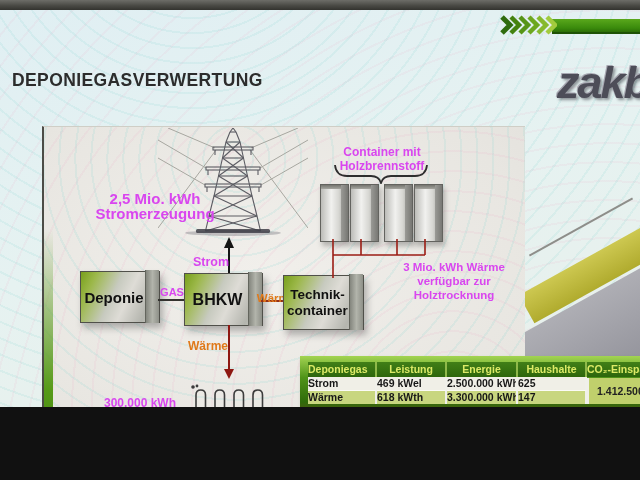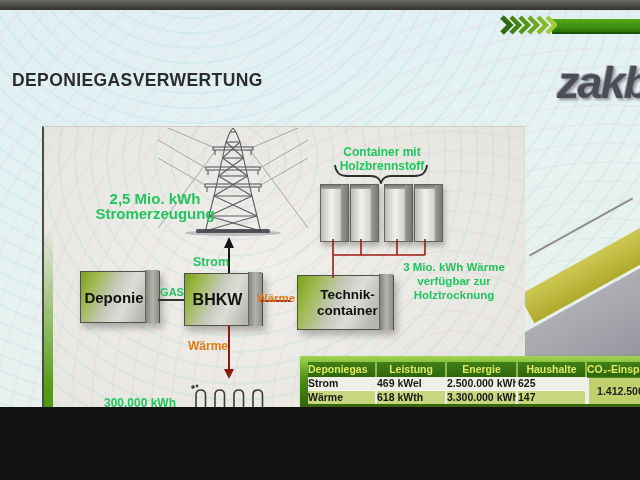--- a/index.html
+++ b/index.html
@@ -43,21 +43,21 @@
       radial-gradient(ellipse at 45% 45%,#f1efeb 0%,#e8e6e1 75%,#e3e1dc 100%);}
   .panel-left-green{position:absolute;left:0;bottom:0;width:9px;height:215px;
       background:linear-gradient(180deg,rgba(90,158,31,0),#569a18 75%,#478a12);}
   .panel-bottom-bar{position:absolute;left:42px;top:443px;width:483px;height:8px;z-index:2;
       background:linear-gradient(180deg,#8ec23c,#4f9314 60%,#3c7c0c);
       border-bottom:2px solid #223f08;}
   .panel-right-corner{position:absolute;left:518px;top:400px;width:7px;height:45px;
       background:#2e6b10;z-index:2;}
   
   .dg{position:absolute;z-index:3;}
-  .note{font-weight:bold;color:#22c55e;text-align:center;}
+  .note{font-weight:bold;color:#d946ef;text-align:center;}
   .box{position:absolute;z-index:3;border:1px solid #50504a;
        box-shadow:3px 5px 7px rgba(80,80,80,.4);
        background:linear-gradient(115deg,#79a01c 0%,#9cb84a 16%,#c7cabf 42%,#dedcd6 58%,#b4b5ae 82%,#ccccc6 100%);
        display:flex;align-items:center;justify-content:center;
        font-weight:bold;color:#111;text-align:center;}
   .box .side{position:absolute;right:0;top:-2px;bottom:-1px;width:13px;
        background:linear-gradient(90deg,#84867e,#b2b4ab 50%,#8e9088);
        border-left:1px solid #63655d;}
   .box .lbl{position:relative;z-index:1;padding-right:12px;}
   .conn{position:absolute;z-index:3;}
@@ -185,21 +185,21 @@
   <div class="dg note" style="left:155px;top:286px;width:34px;font-size:11px;">GAS</div>
 
   <div class="box" style="left:184px;top:273px;width:77px;height:51px;font-size:16px;">
     <div class="side"></div>
     <span class="lbl">BHKW</span>
   </div>
 
   <div class="conn" style="left:261px;top:300px;width:30px;height:2px;background:#93301a;"></div>
   <div class="dg note orange" style="left:256px;top:292px;width:40px;font-size:11.5px;">Wärme</div>
 
-  <div class="box" style="left:297px;top:275px;width:79px;height:53px;font-size:13.5px;line-height:16px;padding-left:16px;">
+  <div class="box" style="left:283px;top:275px;width:79px;height:53px;font-size:13.5px;line-height:16px;">
     <div class="side"></div>
     <span class="lbl"><span>Technik-</span><br><span>container</span></span>
   </div>
 
   <div class="conn" style="left:228px;top:325px;width:2px;height:45px;background:#8e1812;"></div>
   <div class="conn" style="left:224px;top:369px;width:0;height:0;border-left:5px solid transparent;border-right:5px solid transparent;border-top:10px solid #8e1812;"></div>
   <div class="dg note orange" style="left:186px;top:339px;width:44px;font-size:12px;">Wärme</div>
 
   <div class="dg note" style="left:70px;top:356px;width:140px;font-size:12px;line-height:15px;margin-top:40px;">
     <span>300.000 kWh Wärmeabgabe an</span><br>

